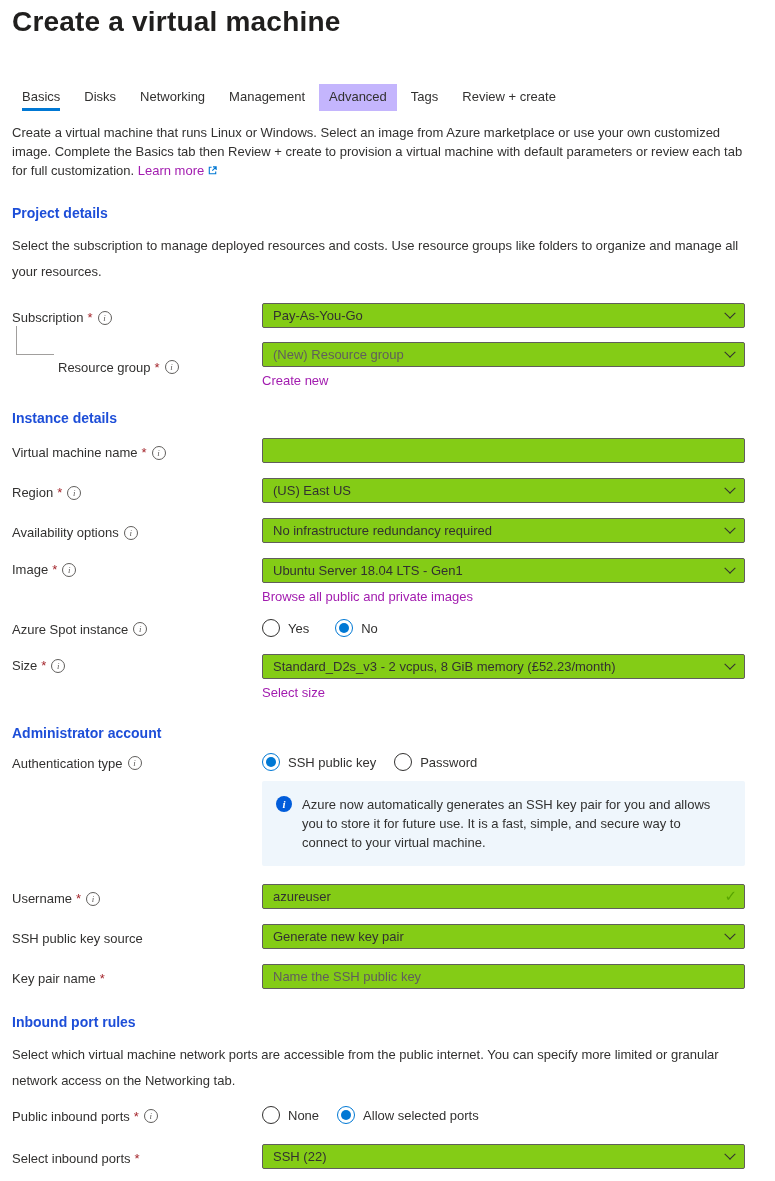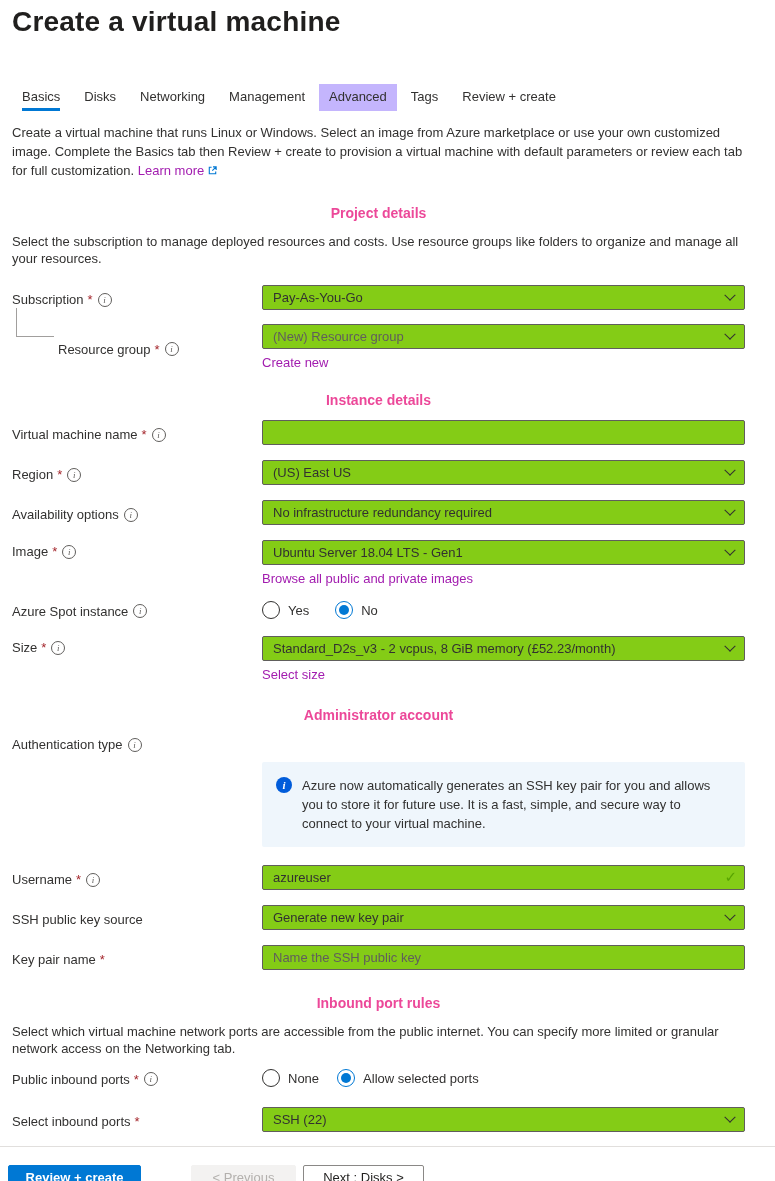--- a/index.html
+++ b/index.html
@@ -21,22 +21,22 @@
     content:""; position:absolute; left:10px; right:10px; bottom:0;
     height:3px; background:#0078d4;
   }
   .tab.hovered { background:#c4b5fd; }
 
   
   .intro { margin-top:12px; line-height:19px; }
   a.link { color:#a21caf; text-decoration:none; cursor:pointer; }
   .extlink-icon { display:inline-block; vertical-align:-1px; margin-left:3px; }
 
-  h2.section { margin-top:24px; font-size:14px; font-weight:700; color:#ec4899;text-align:center; }
-  .section-desc { margin-top:12px; line-height:17px; }
+  h2.section { margin-top:24px; font-size:14px; font-weight:700; color:#1d4ed8; }
+  .section-desc { margin-top:12px; line-height:26px; }
 
   
   .row { display:flex; align-items:center; margin-top:15px; position:relative; }
   .row.top { align-items:flex-start; }
   .labelcol { width:250px; flex:0 0 250px; display:flex; align-items:center; gap:5px; padding-top:4px; }
   .labelcol .lbl { color:#323130; }
   .req { color:#a4262c; margin-left:-1px; }
   .info-icon {
     width:14px; height:14px; border:1px solid #605e5c; border-radius:50%;
     display:inline-flex; align-items:center; justify-content:center;
@@ -252,20 +252,32 @@
     </div>
   </div>
 
   <h2 class="section" style="margin-top:25px;">Administrator account</h2>
 
   <div class="row" style="margin-top:10px;">
     <div class="labelcol">
       <span class="lbl">Authentication type</span>
       <span class="info-icon">i</span>
     </div>
+    <div class="controlcol">
+      <div class="radio-group" style="gap:18px;">
+        <span class="radio-opt">
+          <span class="radio checked"></span>
+          <span>SSH public key</span>
+        </span>
+        <span class="radio-opt">
+          <span class="radio"></span>
+          <span>Password</span>
+        </span>
+      </div>
+    </div>
   </div>
 
   <div class="infobox">
     <span class="infobox-icon">i</span>
     <span>Azure now automatically generates an SSH key pair for you and allows you to store it for future use. It is a fast, simple, and secure way to connect to your virtual machine.</span>
   </div>
 
   <div class="row" style="margin-top:18px;">
     <div class="labelcol">
       <span class="lbl">Username</span>

